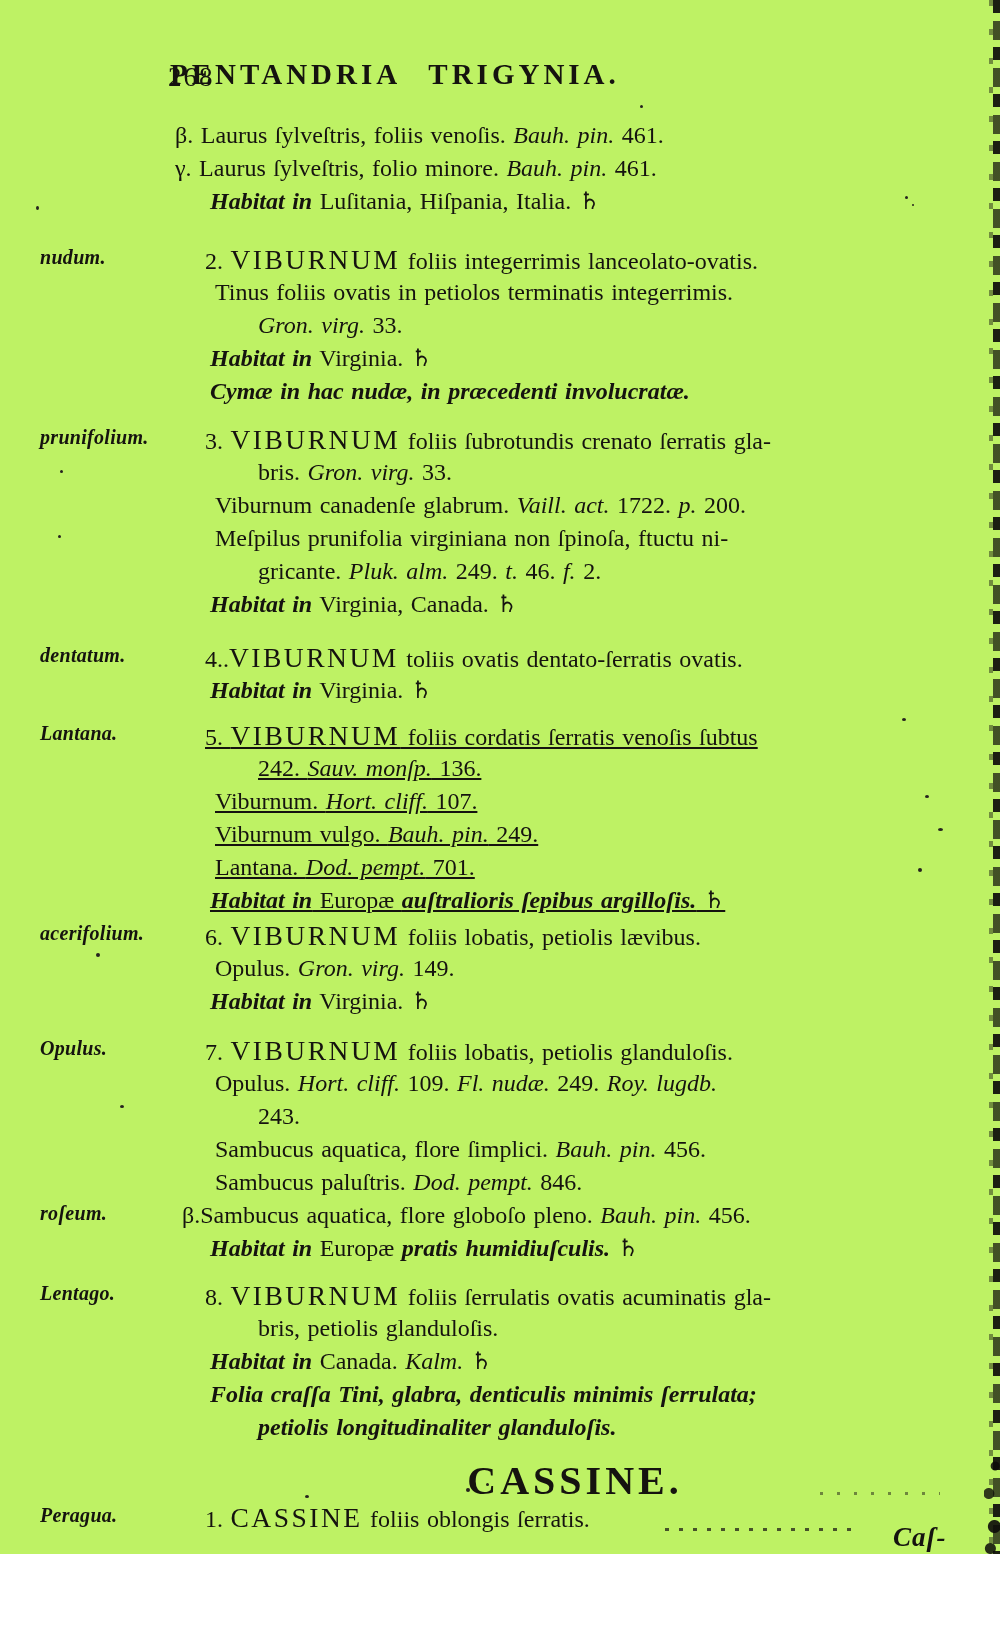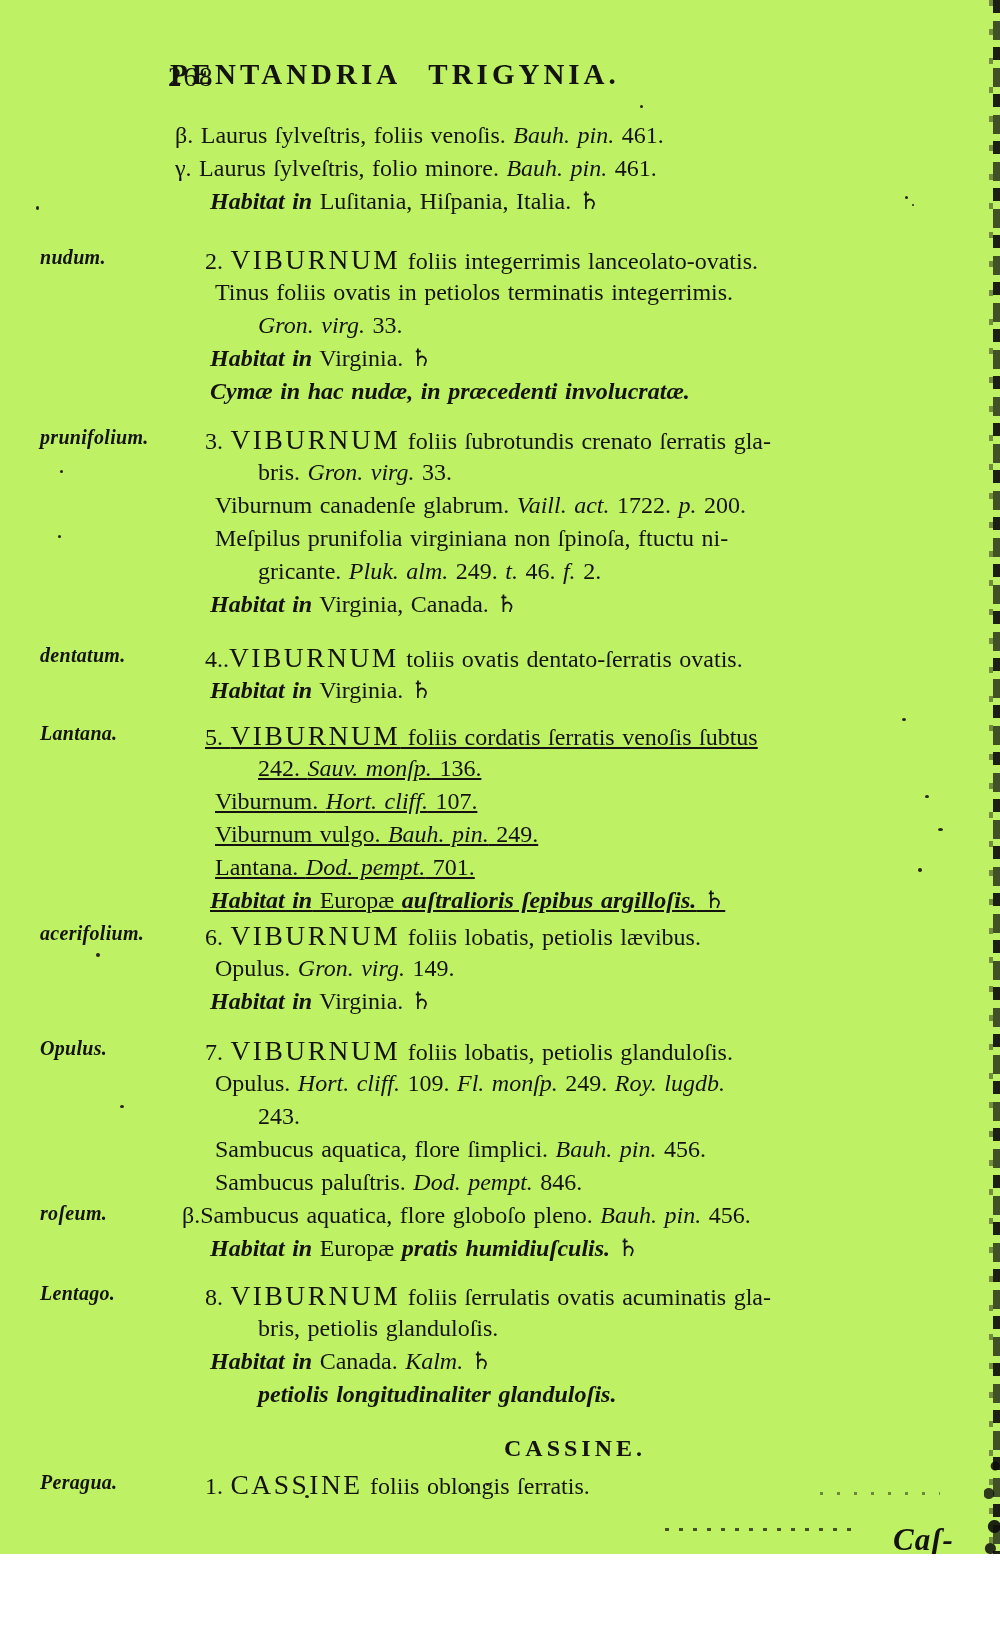--- a/index.html
+++ b/index.html
@@ -26,26 +26,26 @@
   .ind-hab{padding-left:40px;}
   .ind-deep{padding-left:88px;}
   .i{font-style:italic;}
   .bi{font-style:italic; font-weight:bold;}
   .caps{font-size:27.5px; letter-spacing:2.5px;}
   .mlabel{
     position:absolute; left:-130px; top:3px; width:126px;
     font-style:italic; font-weight:600; font-size:20px; letter-spacing:0.3px;
   }
   .heading{
-    text-align:center; font-size:24px; letter-spacing:4px; font-weight:600;
+    text-align:center; font-size:40px; letter-spacing:4px; font-weight:600;
     line-height:40px; height:40px;
   }
   .catchword{
     position:absolute; left:893px; top:1522px;
-    font-size:31px; font-weight:bold; font-style:italic; letter-spacing:1px;
+    font-size:27px; font-weight:bold; font-style:italic; letter-spacing:1px;
   }
   .stray-mark{
     position:absolute; left:66px; top:1555px; font-size:36px; font-style:italic;
     transform:rotate(-14deg); color:#1c1a17;
   }
   
   .scan-edge{
     position:absolute; right:0; top:0; bottom:0; width:7px;
     background:
       repeating-linear-gradient(to bottom,
@@ -123,35 +123,36 @@
       </section>
       <section class="entry" style="margin-top: 2px;">
         <span class="mlabel">acerifolium.</span>
         <div class="line ind-num"><span>6. </span><span class="caps">VIBURNUM</span><span> foliis lobatis, petiolis lævibus.</span></div>
         <div class="line ind-syn"><span>Opulus. </span><span class="i">Gron. virg.</span><span> 149.</span></div>
         <div class="line ind-hab"><span class="bi">Habitat in</span><span> Virginia. ♄</span></div>
       </section>
       <section class="entry" style="margin-top: 16px;">
         <span class="mlabel">Opulus.</span>
         <div class="line ind-num"><span>7. </span><span class="caps">VIBURNUM</span><span> foliis lobatis, petiolis glanduloſis.</span></div>
-        <div class="line ind-syn"><span>Opulus. </span><span class="i">Hort. cliff.</span><span> 109. </span><span class="i">Fl. monſp.</span><span> 249. </span><span class="i">Roy. lugdb.</span></div>
+        <div class="line ind-syn"><span>Opulus. </span><span class="i">Hort. cliff.</span><span> 109. </span><span class="i">Fl. nudæ.</span><span> 249. </span><span class="i">Roy. lugdb.</span></div>
         <div class="line ind-deep"><span>243.</span></div>
         <div class="line ind-syn"><span>Sambucus aquatica, flore ſimplici. </span><span class="i">Bauh. pin.</span><span> 456.</span></div>
         <div class="line ind-syn"><span>Sambucus paluſtris. </span><span class="i">Dod. pempt.</span><span> 846.</span></div>
       </section>
       <section class="entry" style="margin-top: 0px;">
         <span class="mlabel">roſeum.</span>
         <div class="line ind-greek2"><span>β.</span><span>Sambucus aquatica, flore globoſo pleno. </span><span class="i">Bauh. pin.</span><span> 456.</span></div>
         <div class="line ind-hab"><span class="bi">Habitat in</span><span> Europæ </span><span class="bi">pratis humidiuſculis.</span><span> ♄</span></div>
       </section>
       <section class="entry" style="margin-top: 14px;">
         <span class="mlabel">Lentago.</span>
         <div class="line ind-num"><span>8. </span><span class="caps">VIBURNUM</span><span> foliis ſerrulatis ovatis acuminatis gla-</span></div>
         <div class="line ind-deep"><span>bris, petiolis glanduloſis.</span></div>
         <div class="line ind-hab"><span class="bi">Habitat in</span><span> Canada. </span><span class="i">Kalm.</span><span> ♄</span></div>
+        <div class="line ind-hab"><span class="bi">Folia craſſa Tini, glabra, denticulis minimis ſerrulata;</span></div>
         <div class="line ind-deep"><span class="bi">petiolis longitudinaliter glanduloſis.</span></div>
       </section>
       <section class="entry" style="margin-top: 17px;">
         <div class="heading">CASSINE.</div>
       </section>
       <section class="entry" style="margin-top: 0px;">
         <span class="mlabel">Peragua.</span>
         <div class="line ind-num"><span>1. </span><span class="caps">CASSINE</span><span> foliis oblongis ſerratis.</span></div>
       </section>
     </main>

